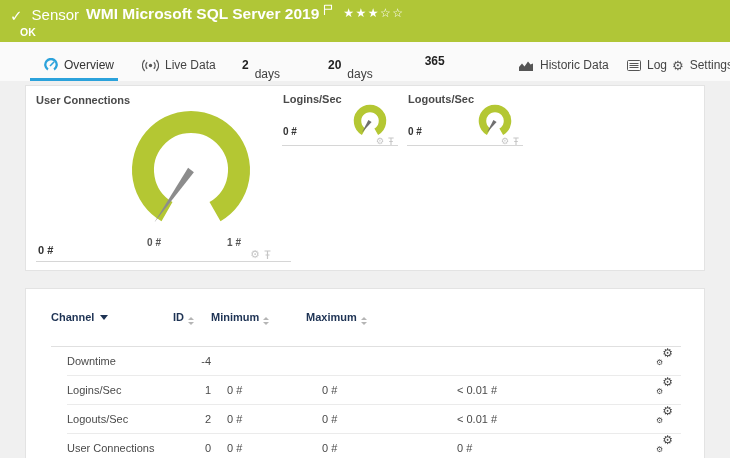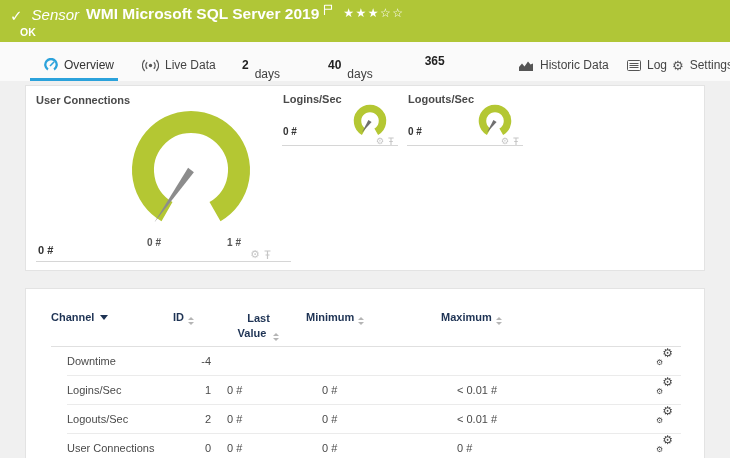--- a/index.html
+++ b/index.html
@@ -5,21 +5,21 @@
   * { margin:0; padding:0; box-sizing:border-box; }
   html,body { width:730px; height:458px; overflow:hidden; }
   body {
     font-family:"Liberation Sans","DejaVu Sans",sans-serif;
     background:#f0f0f0; position:relative; color:#444;
   }
   
   .topbar { position:absolute; left:0; top:0; width:730px; height:42px; background:#b0c637; }
   .topbar-row { position:absolute; left:10px; top:5px; display:flex; align-items:flex-start; }
   .check { color:#fff; font-size:15px; font-weight:bold; margin-top:2px; }
-  .sensor-type { color:#fff; font-style:italic; font-size:15px; margin-left:9px; margin-top:1px; }
+  .sensor-type { color:#fff; font-size:15px; margin-left:9px; margin-top:1px; }
   .sensor-title { color:#fff; font-weight:bold; font-size:15.5px; margin-left:7px; }
   .flag { margin-left:4px; margin-top:-1px; }
   .stars { color:#fff; font-size:12px; letter-spacing:1.5px; margin-left:9px; margin-top:1px; }
   .status-ok { position:absolute; left:20px; top:26px; color:#fff; font-size:10.5px; font-weight:bold; }
   
   .tabstrip { position:absolute; left:0; top:42px; width:730px; height:39px; background:#fafafa; }
   .tab { position:absolute; top:12px; height:22px; display:flex; align-items:center; gap:6px;
          font-size:12px; color:#444; cursor:pointer; }
   .tab .num { font-weight:bold; color:#222; }
   .tab .days { color:#404040;margin-top:17px; }
@@ -96,21 +96,21 @@
         <path d="M6 8 L10.2 3.8" stroke="#2ba2db" stroke-width="1.6"></path>
       </svg>
     </span>
     <span style="color:#333;">Overview</span>
   </div>
   <div class="tab" style="left:242px;">
     <span class="num">2</span>
     <span class="days">days</span>
   </div>
   <div class="tab" style="left:328px;">
-    <span class="num">40</span>
+    <span class="num">20</span>
     <span class="days">days</span>
   </div>
   <div class="tab" style="left:422px;flex-direction:column;">
     <span class="num">365</span>
     <span class="days">days</span>
   </div>
   <div class="tab" style="left:519px;">
     <span>
       <svg width="15" height="11" viewBox="0 0 15 11">
         <polygon points="0,11 0,7 3,3.5 5.5,6.5 9,1.5 11.5,4.5 14,3.5 14,11" fill="#555"></polygon>
@@ -199,26 +199,20 @@
     <div class="tr head">
       <div>
         <span>Channel</span><span class="tri-down"></span>
       </div>
       <div class="c-id">
         <span>ID</span><span class="sort">
             <i class="up"></i>
             <i class="dn"></i>
           </span>
       </div>
-      <div class="c-last">
-        <span class="lastval-wrap"><span>Last Value</span> <span class="sort">
-              <i class="up"></i>
-              <i class="dn"></i>
-            </span></span>
-      </div>
       <div class="c-min">
         <span>Minimum</span><span class="sort">
             <i class="up"></i>
             <i class="dn"></i>
           </span>
       </div>
       <div class="c-max">
         <span>Maximum</span><span class="sort">
             <i class="up"></i>
             <i class="dn"></i>

